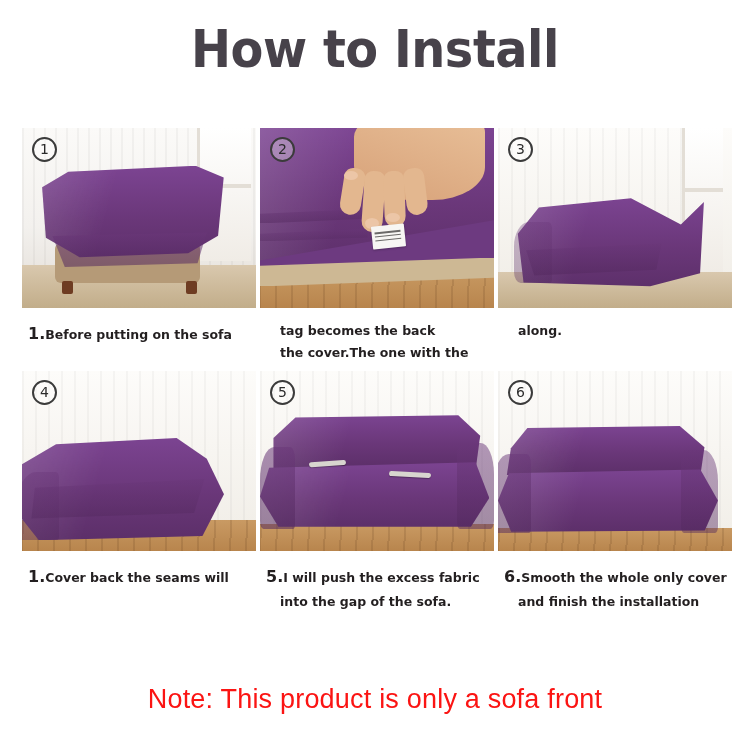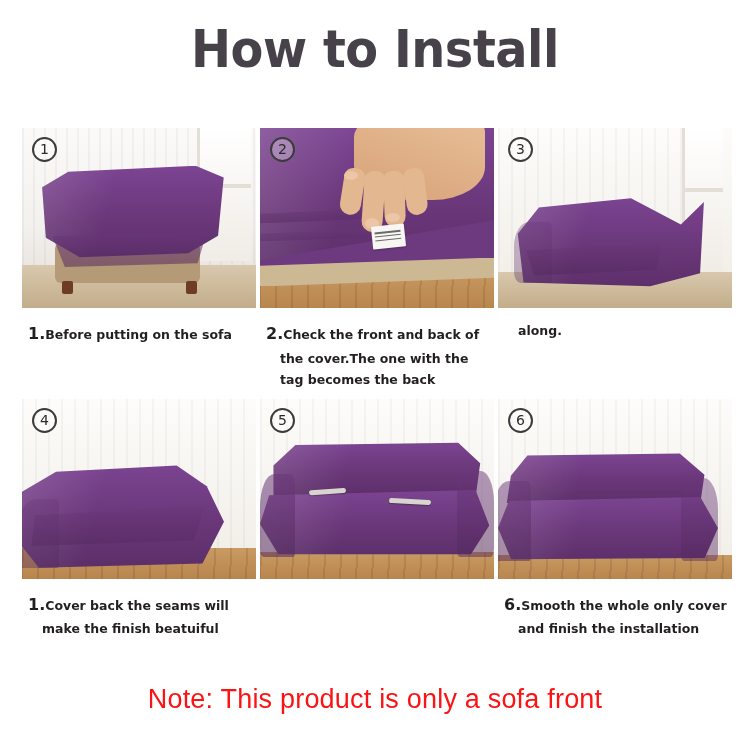--- a/index.html
+++ b/index.html
@@ -240,23 +240,22 @@
 
           <div class="tag" style="left:48%;top:54%;width:14%;height:13%;transform:rotate(-6deg);">
             <div class="tl" style="top:26%;"></div>
             <div class="tl" style="top:44%;height:1px;"></div>
             <div class="tl" style="top:60%;height:1px;"></div>
           </div>
         </div>
         <div class="badge">2</div>
       </div>
       <div class="caption">
-        <span class="ln"><span class="num">2.</span><span>Check the front and back of</span></span>
+        <span class="ln indent">tag becomes the back</span>
         <span class="ln indent">the cover.The one with the</span>
-        <span class="ln indent">tag becomes the back</span>
       </div>
     </div>
 
     <div class="cell">
       <div class="photo">
         <div class="room">
           <div class="wall warm" style="height:82%;"></div>
           <div class="windowpane" style="right:4%;width:16%;height:80%;"></div>
           <div class="floor" style="height:20%;"></div>
 
@@ -311,21 +310,20 @@
           <div class="cloth sheen" style="left:-2%;top:36%;width:92%;height:58%;
                       clip-path:polygon(0% 30%, 18% 8%, 74% 2%, 88% 22%, 96% 56%, 86% 96%, 10% 100%, 0% 74%);"></div>
           <div class="cloth deep" style="left:4%;top:60%;width:74%;height:22%;opacity:.45;
                       clip-path:polygon(2% 22%, 100% 0%, 94% 86%, 0% 100%);"></div>
           <div class="cloth deep" style="left:-2%;top:56%;width:18%;height:38%;opacity:.4;border-radius:46% 8% 4% 10%;"></div>
         </div>
         <div class="badge">4</div>
       </div>
       <div class="caption">
         <span class="ln"><span class="num">1.</span><span>Cover back the seams will</span></span>
-        <span class="ln indent">make the finish beatuiful</span>
       </div>
     </div>
 
     <div class="cell row2">
       <div class="photo">
         <div class="room">
           <div class="wall warm" style="height:86%;"></div>
           <div class="floor wood" style="height:15%;"></div>
 
           <div class="person">
@@ -346,20 +344,24 @@
                       clip-path:polygon(4% 44%, 14% 6%, 88% 2%, 98% 40%, 96% 100%, 4% 100%);"></div>
           <div class="cloth sheen" style="left:0%;top:50%;width:98%;height:38%;
                       clip-path:polygon(4% 10%, 94% 2%, 100% 54%, 92% 96%, 8% 96%, 0% 52%);"></div>
           <div class="cloth deep" style="left:0%;top:42%;width:15%;height:46%;opacity:.55;border-radius:40% 14% 6% 10%;"></div>
           <div class="cloth deep" style="left:84%;top:40%;width:16%;height:48%;opacity:.5;border-radius:14% 36% 10% 8%;"></div>
           <div class="tool" style="left:21%;top:50%;width:16%;height:3%;transform:rotate(-4deg);"></div>
           <div class="tool" style="left:55%;top:56%;width:18%;height:3%;transform:rotate(3deg);"></div>
         </div>
         <div class="badge">5</div>
       </div>
+      <div class="caption">
+        <span class="ln"><span class="num">5.</span><span>I will push the excess fabric</span></span>
+        <span class="ln indent">into the gap of the sofa.</span>
+      </div>
     </div>
 
     <div class="cell row2">
       <div class="photo">
         <div class="room">
           <div class="wall warm" style="height:88%;"></div>
           <div class="floor wood" style="height:13%;"></div>
 
           <div class="person">
             <div class="head" style="left:4%;top:14%;width:10%;height:13%;"></div>

